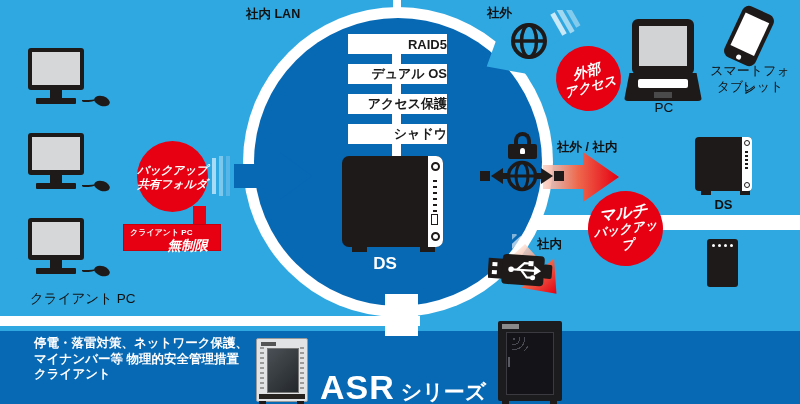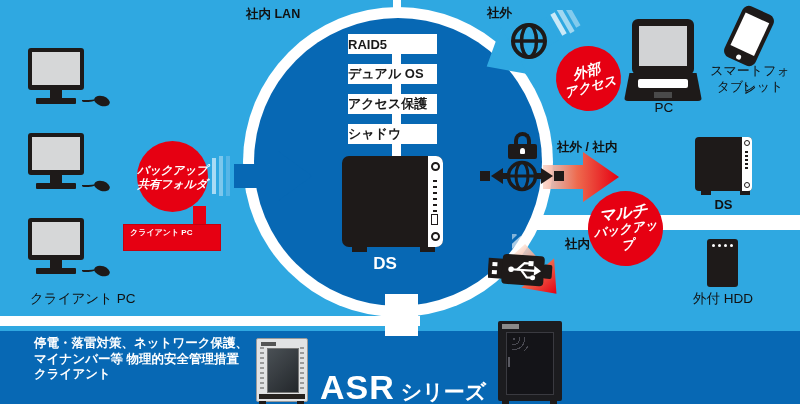--- a/index.html
+++ b/index.html
@@ -13,39 +13,39 @@
   .vline-top{left:393px;top:0;width:8px;height:20px;background:#fff;z-index:1;}
   .vbar-bottom{left:385px;top:294px;width:33px;height:42px;background:#fff;z-index:3;}
 
   
   .bottom-band{left:0;top:331px;width:800px;height:73px;background:#0768B4;z-index:2;}
 
   
   .ring{left:243px;top:7px;width:310px;height:310px;border-radius:50%;background:#fff;z-index:2;}
   .inner-circle{left:254px;top:18px;width:288px;height:288px;border-radius:50%;background:#0768B4;z-index:2;}
   .feature-connector{left:392px;top:34px;width:9px;height:126px;background:#fff;z-index:3;}
-  .feature-box{left:348px;width:89px;height:20px;background:#fff;z-index:3;display:flex;align-items:center;justify-content:flex-start;font-size:13px;font-weight:bold;color:#1a1a1a;}
+  .feature-box{left:348px;width:99px;height:20px;background:#fff;z-index:3;display:flex;align-items:center;justify-content:flex-end;font-size:13px;font-weight:bold;color:#1a1a1a;}
   .fb1{top:34px;} .fb2{top:64px;} .fb3{top:94px;} .fb4{top:124px;}
 
   
   .nas{left:342px;top:156px;width:101px;height:91px;background:#1E1A19;border-radius:7px;z-index:3;}
   .nas .panel{position:absolute;right:0;top:0;width:15px;height:91px;background:#fff;border-radius:0 7px 7px 0;}
   .nas .pc1,.nas .pc2{position:absolute;right:3px;width:9px;height:9px;border:2px solid #1E1A19;border-radius:50%;box-sizing:border-box;background:#fff;}
   .nas .pc1{top:6px;} .nas .pc2{bottom:6px;}
   .nas .led{position:absolute;right:6px;width:4px;height:2px;background:#1E1A19;}
   .nas .slot{position:absolute;right:5px;bottom:22px;width:5px;height:9px;border:1px solid #1E1A19;background:#fff;}
   .nas-foot{width:15px;height:5px;background:#1E1A19;top:247px;z-index:3;}
   .nas-label{left:330px;top:254px;width:110px;text-align:center;color:#fff;font-weight:bold;font-size:17px;z-index:3;}
 
   
   .title-box{left:13px;top:9px;width:147px;height:19px;background:#fff;border-radius:2px;display:flex;align-items:center;justify-content:center;font-size:12.5px;font-weight:bold;color:#222;z-index:3;}
   .lan-label{left:246px;top:6px;font-size:12.5px;font-weight:bold;color:#111;z-index:3;}
   .wan-label{left:487px;top:5px;font-size:12.5px;font-weight:bold;color:#111;z-index:5;}
   .zone-label{left:557px;top:139px;font-size:12.5px;font-weight:bold;color:#111;z-index:5;}
-  .int-label{left:537px;top:236px;font-size:12.5px;font-weight:bold;color:#111;z-index:5;margin-left:28px;}
+  .int-label{left:537px;top:236px;font-size:12.5px;font-weight:bold;color:#111;z-index:5;}
   .client-label{left:30px;top:290px;font-size:13.5px;color:#111;z-index:3;}
   .pc-label{left:634px;top:100px;width:60px;text-align:center;font-size:13.5px;color:#111;z-index:3;}
   .sp-label1{left:704px;top:62px;width:92px;text-align:center;font-size:13px;color:#111;z-index:3;}
   .sp-label2{left:704px;top:78px;width:92px;text-align:center;font-size:13px;color:#111;z-index:3;}
   .ds-small-label{left:695px;top:197px;width:57px;text-align:center;font-size:13px;font-weight:bold;color:#111;z-index:3;}
   .hdd-label{left:683px;top:290px;width:80px;text-align:center;font-size:13.5px;color:#111;z-index:3;}
 
   
   .monitor{width:90px;height:64px;z-index:3;}
   .monitor .frame{position:absolute;left:0;top:0;width:56px;height:42px;background:#1E1A19;border-radius:3px;}
@@ -198,20 +198,21 @@
   </div>
   <div class="abs client-label">クライアント PC</div>
 
   <div class="abs badge-stem"></div>
   <div class="abs badge-circle">
     <span>バックアップ</span>
     <span>共有フォルダ</span>
   </div>
   <div class="abs limit-box">
     <div class="l1">クライアント PC</div>
+    <div class="l2">無制限</div>
   </div>
 
   <svg class="svgabs" style="left:212px;top:148px;" width="104" height="56">
     <rect x="0" y="10" width="4" height="36" fill="#A8DBF5"></rect>
     <rect x="7" y="8" width="4" height="40" fill="#7CC7EC"></rect>
     <rect x="14" y="8" width="4" height="40" fill="#57B6E7"></rect>
     <polygon points="22,16 66,16 66,3 100,28 66,53 66,40 22,40" fill="#0768B4"></polygon>
   </svg>
 
   <svg class="svgabs" style="left:509px;top:20px;z-index:5;" width="40" height="42" viewBox="0 0 40 42">
@@ -329,21 +330,20 @@
       <polygon points="0,12 30,12 30,0 58,22 30,44 30,32 0,32" fill="url(#gr2)"></polygon>
     </g>
   </svg>
 
   <div class="abs hdd">
     <i style="left:5px;"></i>
     <i style="left:11px;"></i>
     <i style="left:17px;"></i>
     <i style="left:23px;"></i>
   </div>
-  <div class="abs hdd-label">外付 HDD</div>
 
   <div class="abs bottom-text">
     <div>停電・落雷対策、ネットワーク保護、</div>
     <div>マイナンバー等 物理的安全管理措置</div>
     <div>クライアント</div>
   </div>
 
   <div class="abs asr-rack">
     <div class="tag"></div>
     <div class="win"></div>

